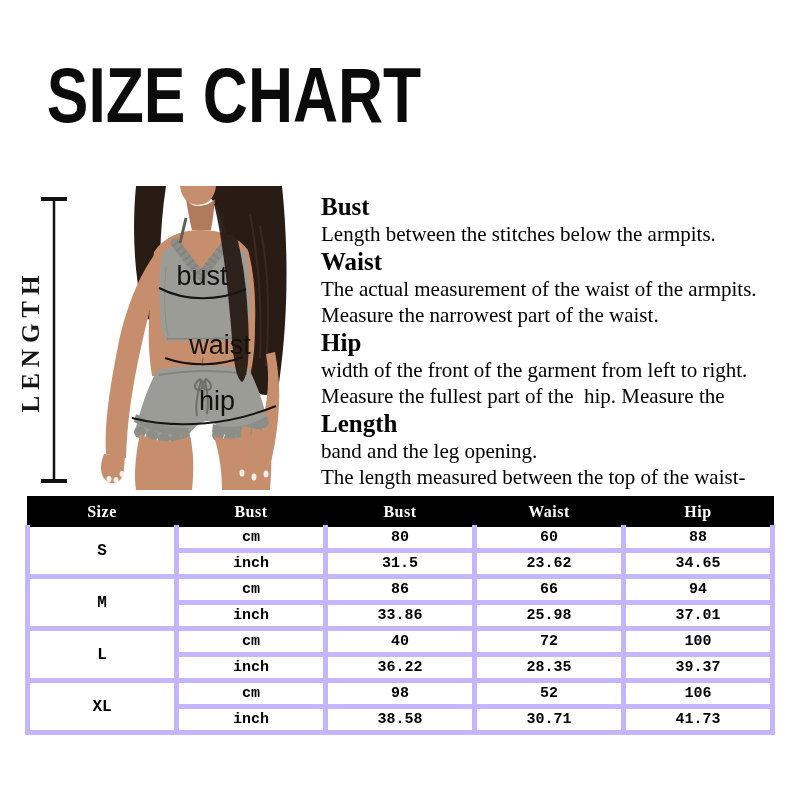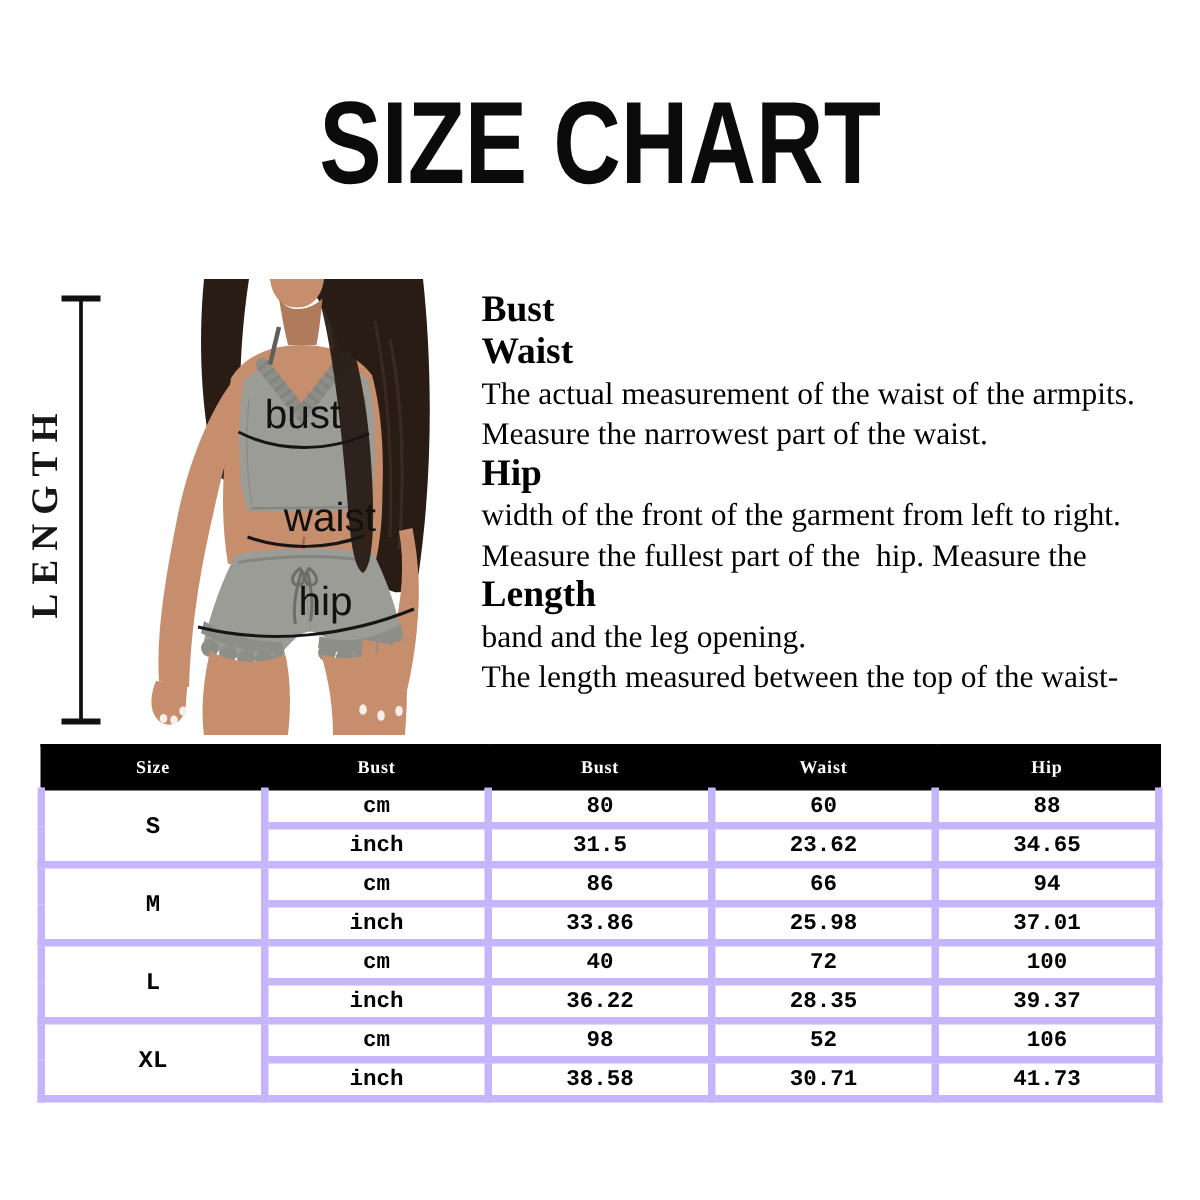--- a/index.html
+++ b/index.html
@@ -1,20 +1,20 @@
 <!DOCTYPE html>
 <html><head>
 <meta charset="utf-8">
 <style>
   html,body{margin:0;padding:0;background:#888;}
   .canvas{position:relative;width:800px;height:800px;background:#ffffff;overflow:hidden;
           font-family:"Liberation Serif",serif;color:#000;}
 
   
-  .title{position:absolute;top:54px;left:0;width:800px;text-align:center;
+  .title{position:absolute;top:54px;left:0;width:800px;text-align:left;
          font-family:"Liberation Sans",sans-serif;font-weight:bold;font-size:78px;
          line-height:82px;color:#0b0b0b;white-space:nowrap;}
   .title span{display:inline-block;transform:scaleX(.8);transform-origin:center;}
 
   
   .length-line{position:absolute;left:40px;top:194px;}
   .length-label{position:absolute;left:-68px;top:326px;width:200px;height:30px;
                 text-align:center;transform:rotate(-90deg);
                 font-family:"Liberation Serif",serif;font-size:25px;font-weight:bold;
                 letter-spacing:6px;color:#161616;}
@@ -26,21 +26,21 @@
   .guide{position:absolute;left:321px;top:193px;width:460px;}
   .guide .term{font-size:25px;font-weight:bold;line-height:28px;}
   .guide .desc-line{font-size:21px;line-height:26.5px;white-space:pre;}
 
   
   table.size-table{position:absolute;left:25px;top:496px;width:750px;
                    border-collapse:collapse;table-layout:fixed;
                    border:2px solid #000;}
   table.size-table th{background:#000;color:#fff;border:2px solid #000;
                       font-family:"Liberation Serif",serif;font-weight:bold;
-                      font-size:12px;height:27px;letter-spacing:.5px;padding:0;margin-left:13px;}
+                      font-size:16px;height:27px;letter-spacing:.5px;padding:0;margin-left:13px;}
   table.size-table td{border:5px solid #c4b5fd;text-align:center;vertical-align:middle;
                       font-family:"Liberation Mono",monospace;font-weight:bold;
                       font-size:15px;height:21px;padding:0;}
   table.size-table td.size-cell{font-size:16px;}
   table.size-table tr.group-first td{border-top:2px solid #000;}
 </style>
 </head>
 <body>
 
 <div class="canvas">
@@ -137,20 +137,21 @@
     <path d="M 85 172 C 110 181 140 180 163 171" stroke="#151515" stroke-width="2" fill="none"></path>
     <path d="M 52 232 C 100 244 152 238 196 220" stroke="#151515" stroke-width="2" fill="none"></path>
     <text x="122" y="99" text-anchor="middle" font-family="Liberation Sans, sans-serif" font-size="27" fill="#111">bust</text>
     <text x="140" y="168" text-anchor="middle" font-family="Liberation Sans, sans-serif" font-size="27" fill="#111">waist</text>
     <text x="137" y="224" text-anchor="middle" font-family="Liberation Sans, sans-serif" font-size="27" fill="#111">hip</text>
   </svg>
 
   <div class="guide">
     <div class="section">
       <div class="term">Bust</div>
+      <div class="desc-line">Length between the stitches below the armpits.</div>
     </div>
     <div class="section">
       <div class="term">Waist</div>
       <div class="desc-line">The actual measurement of the waist of the armpits.</div>
       <div class="desc-line">Measure the narrowest part of the waist.</div>
     </div>
     <div class="section">
       <div class="term">Hip</div>
       <div class="desc-line">width of the front of the garment from left to right.</div>
       <div class="desc-line">Measure the fullest part of the  hip. Measure the</div>

